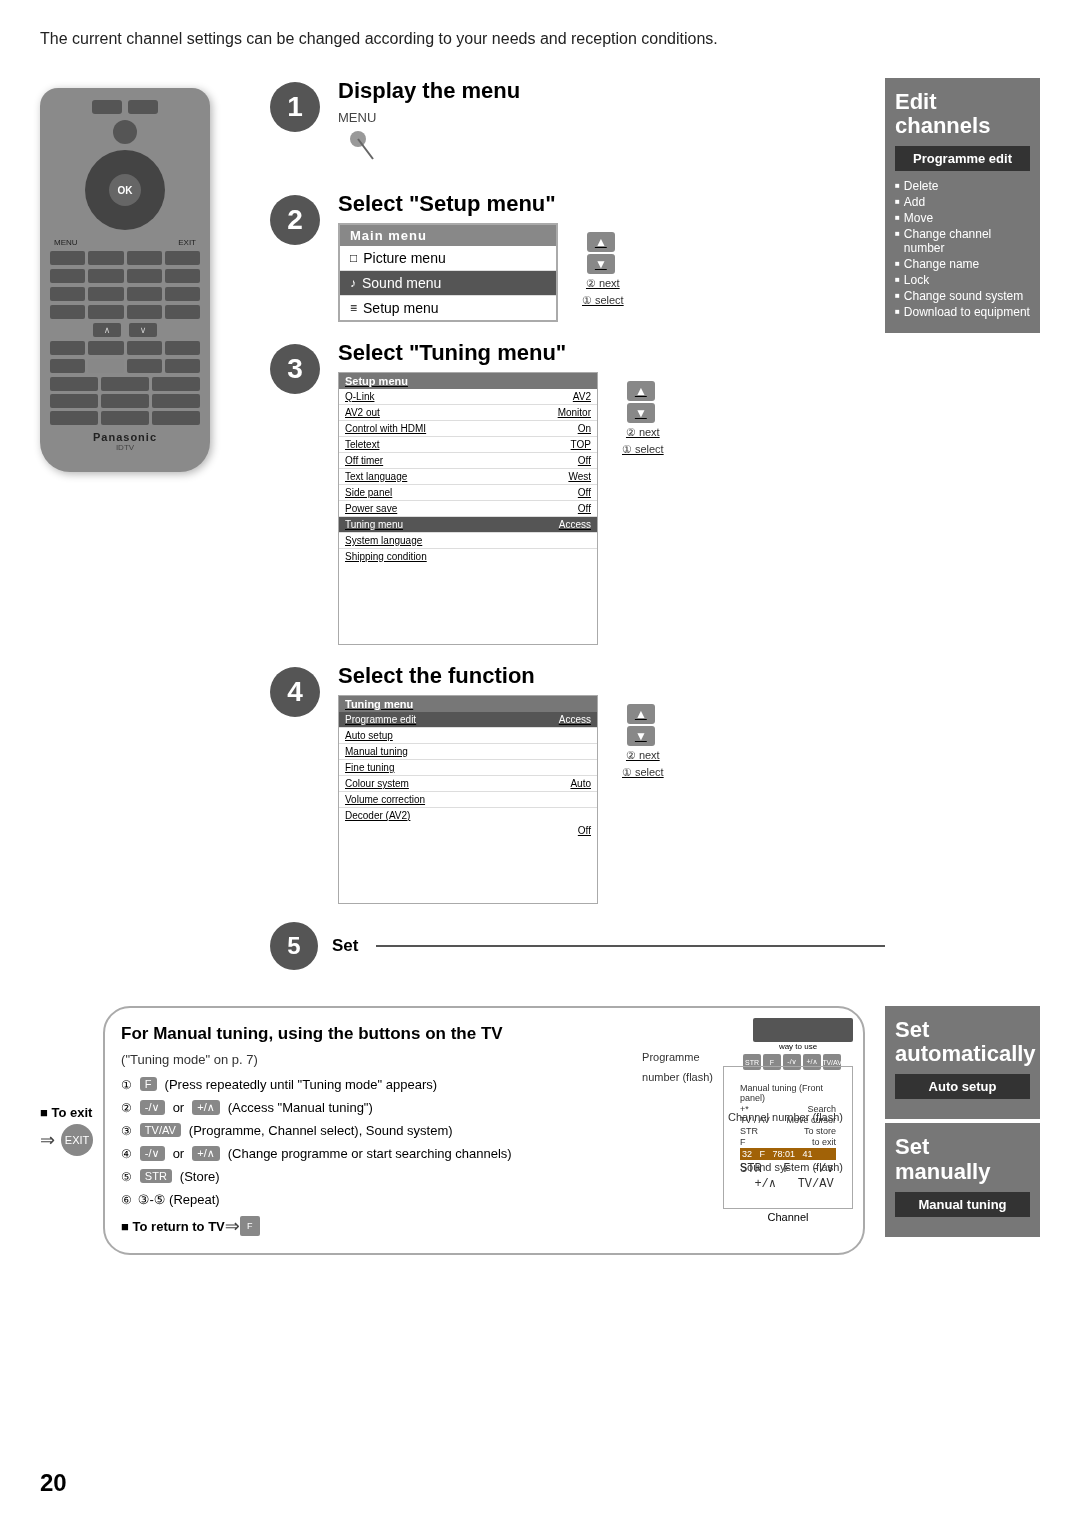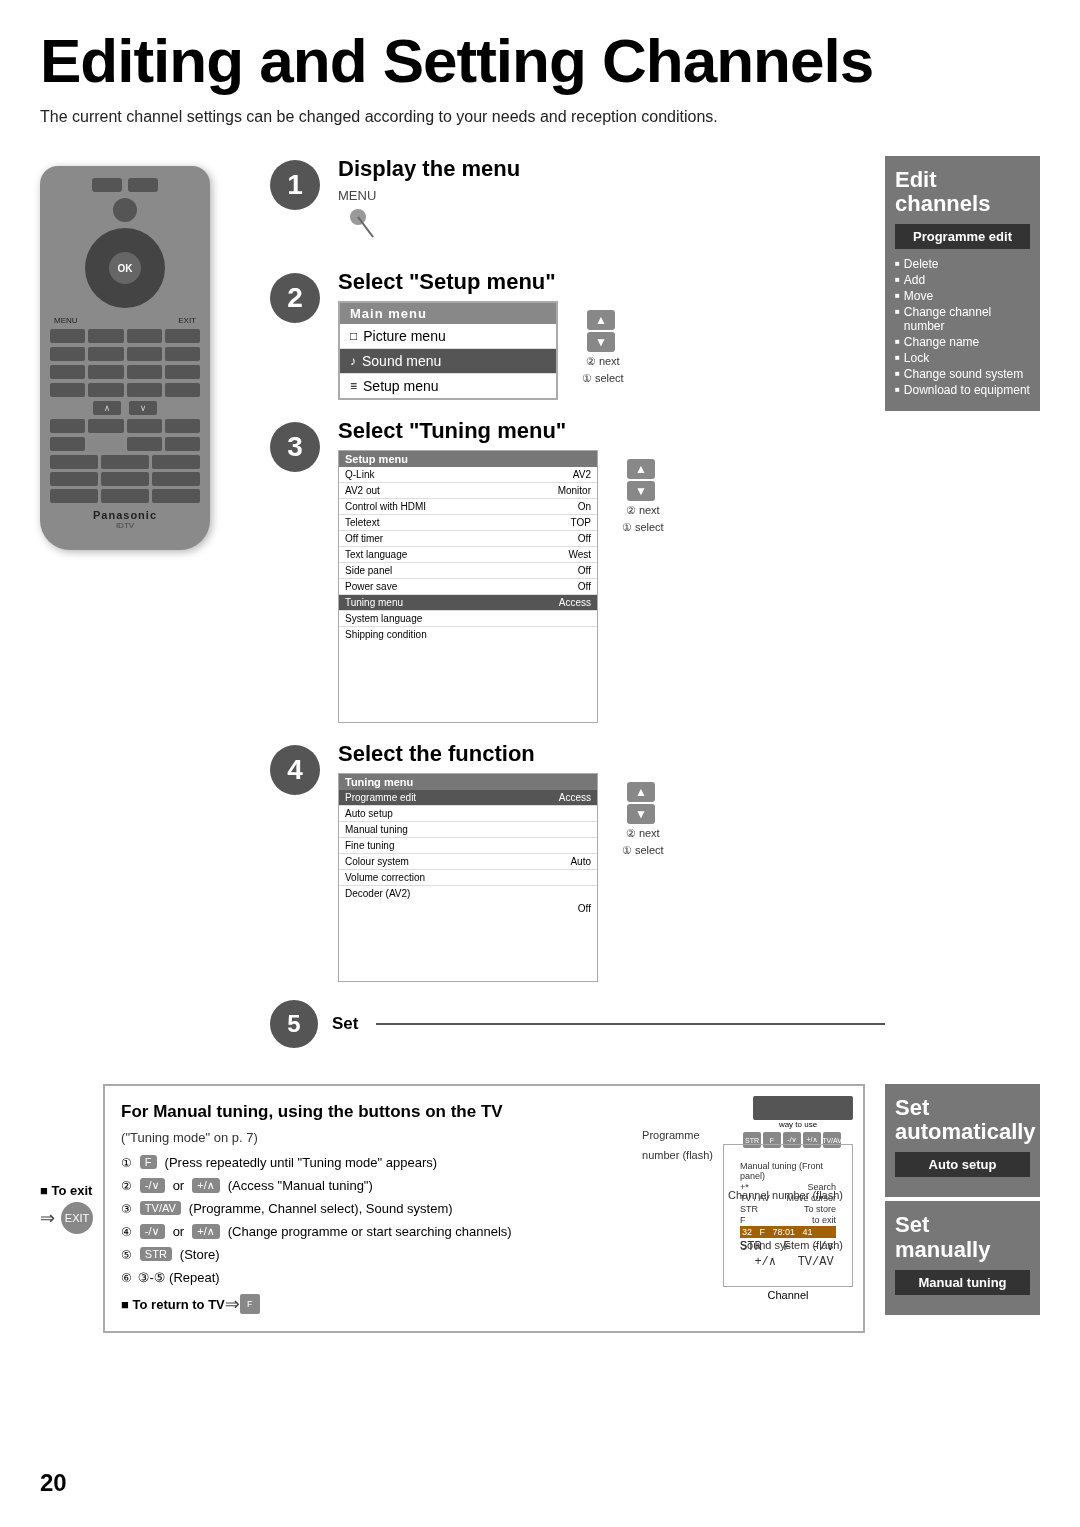--- a/index.html
+++ b/index.html
@@ -478,20 +478,21 @@
       font-weight: bold;
       position: absolute;
       bottom: 30px;
       left: 40px;
     }
 
     .step-row-with-nav {
       display: flex;
       align-items: flex-start;
       gap: 10px;
+      text-decoration: underline;
     }
 
     .tv-screen-small {
       width: 100px;
       height: 24px;
       background: #555;
       border-radius: 2px;
       margin-left: 10px;
     }
 
@@ -540,21 +541,20 @@
       justify-content: center;
       font-size: 9px;
       color: #fff;
     }
   </style>
 </head>
 <body>
 
 <div class="page">
 
-  <h1 class="main-title">Editing and Setting Channels</h1>
   <p class="subtitle">The current channel settings can be changed according to your needs and reception conditions.</p>
 
   <div class="content-area">
 
     <div class="left-column">
 
       <div class="remote-area">
         <div class="remote">
           <div class="remote-top-buttons">
             <div class="remote-btn-small"></div>
@@ -825,21 +825,21 @@
 
       <div style="display:flex;align-items:center;gap:10px;margin-bottom:16px;">
         <div>
           <div style="font-size:13px;font-weight:bold;">■ To exit</div>
           <div style="display:flex;align-items:center;gap:6px;margin-top:4px;">
             <span style="font-size:18px;color:#444;">⇒</span>
             <div class="exit-circle">EXIT</div>
           </div>
         </div>
 
-        <div class="bottom-box" style="flex:1;position:relative;">
+        <div class="bottom-box" style="flex:1;position:relative;border-radius:27px;">
           <div class="bottom-box-title">For Manual tuning, using the buttons on the TV</div>
           <div class="bottom-box-sub">("Tuning mode" on p. 7)</div>
 
           <div class="manual-step">
             <span class="manual-num">①</span>
             <span class="small-btn">F</span>
             <span>(Press repeatedly until "Tuning mode" appears)</span>
           </div>
           <div class="manual-step">
             <span class="manual-num">②</span>

